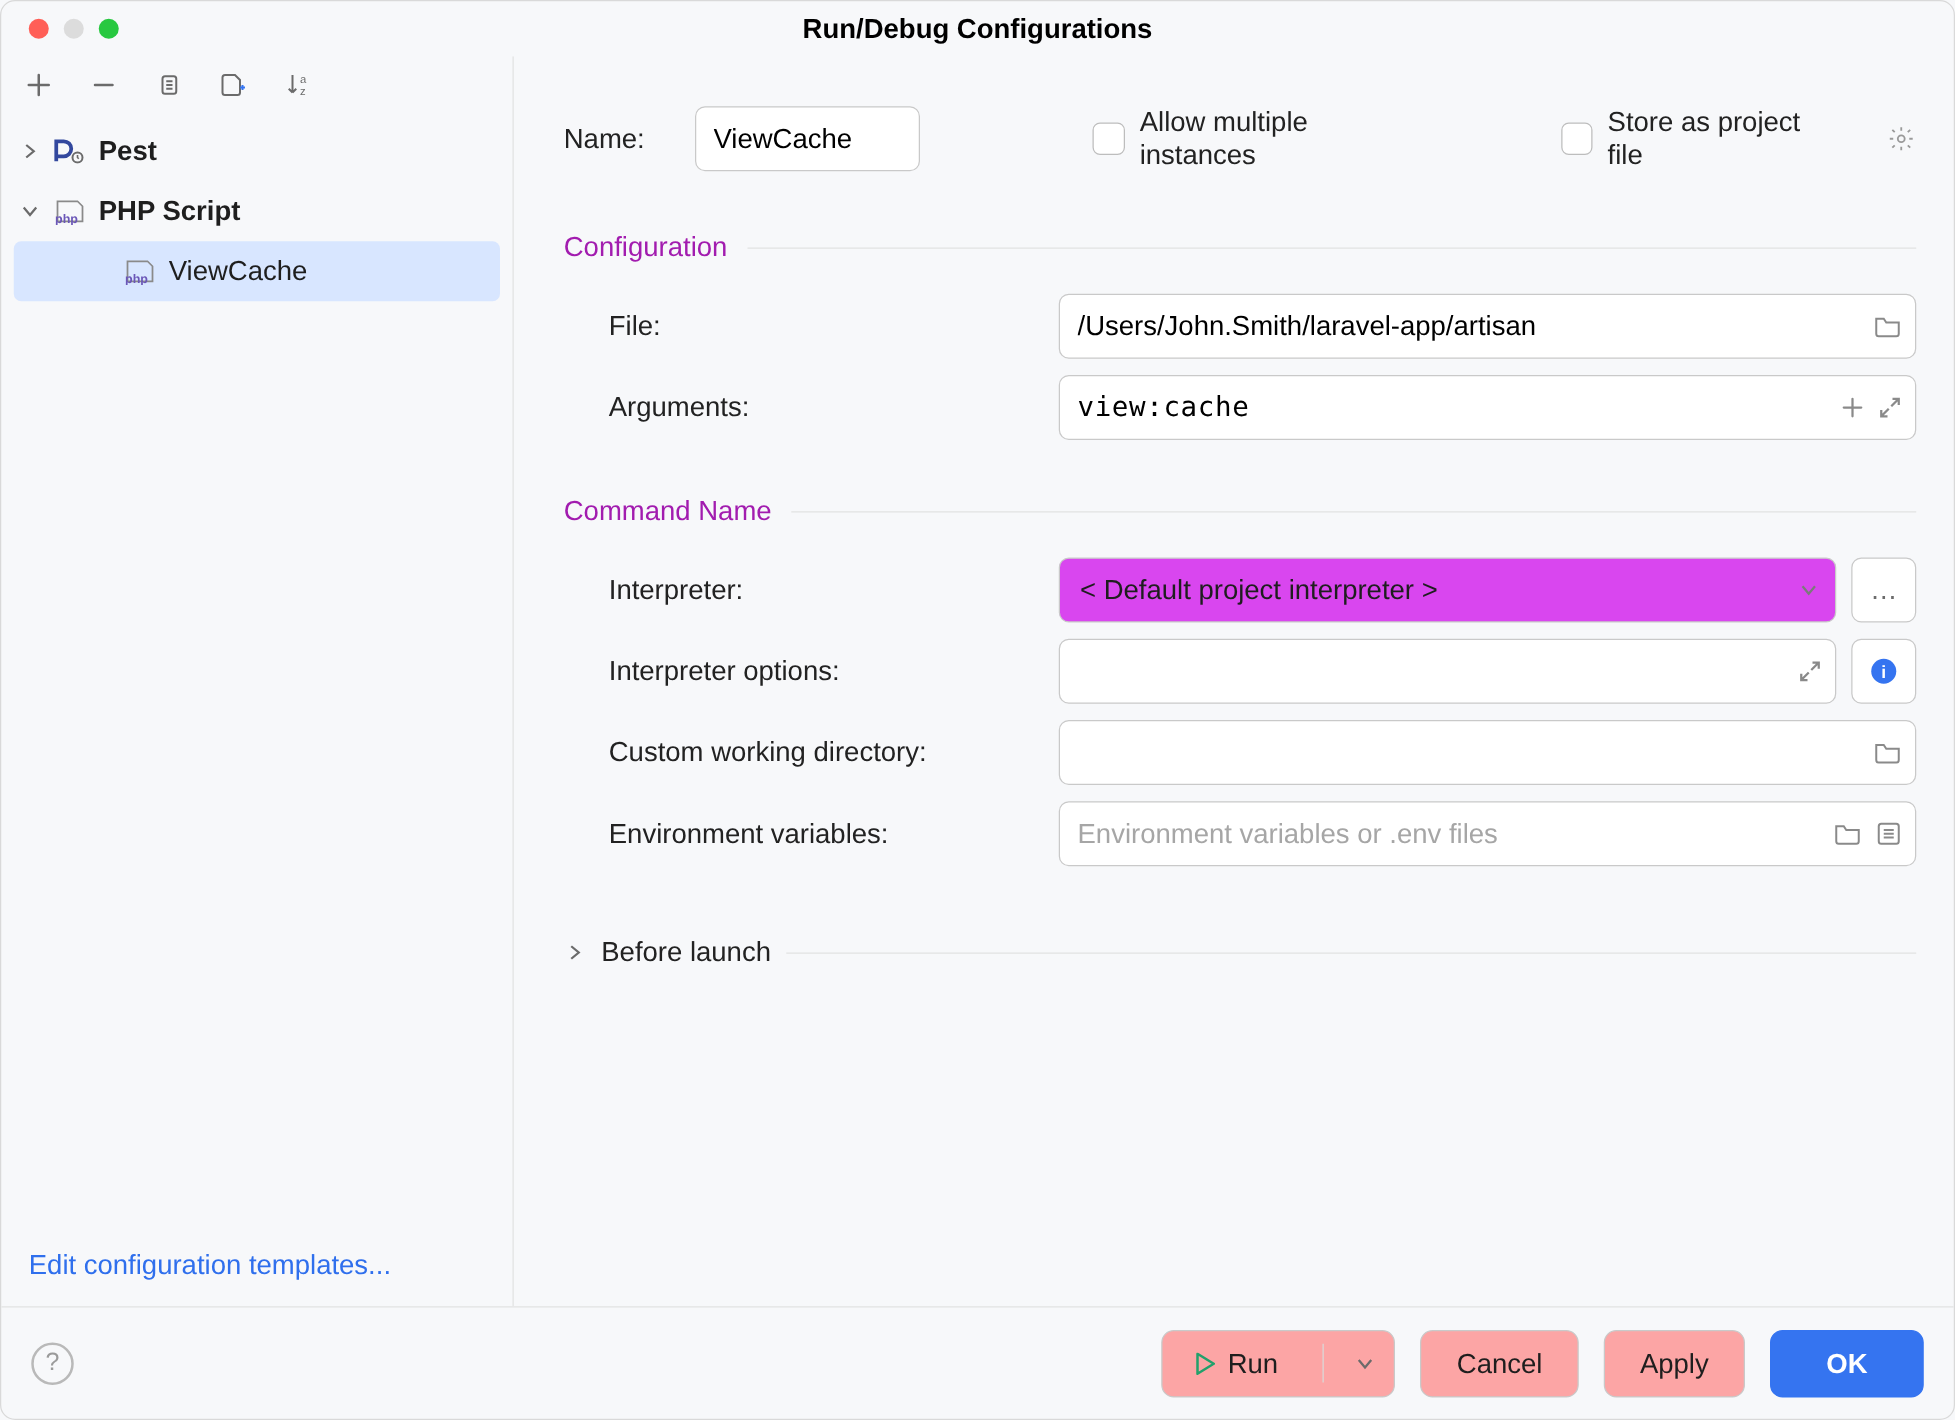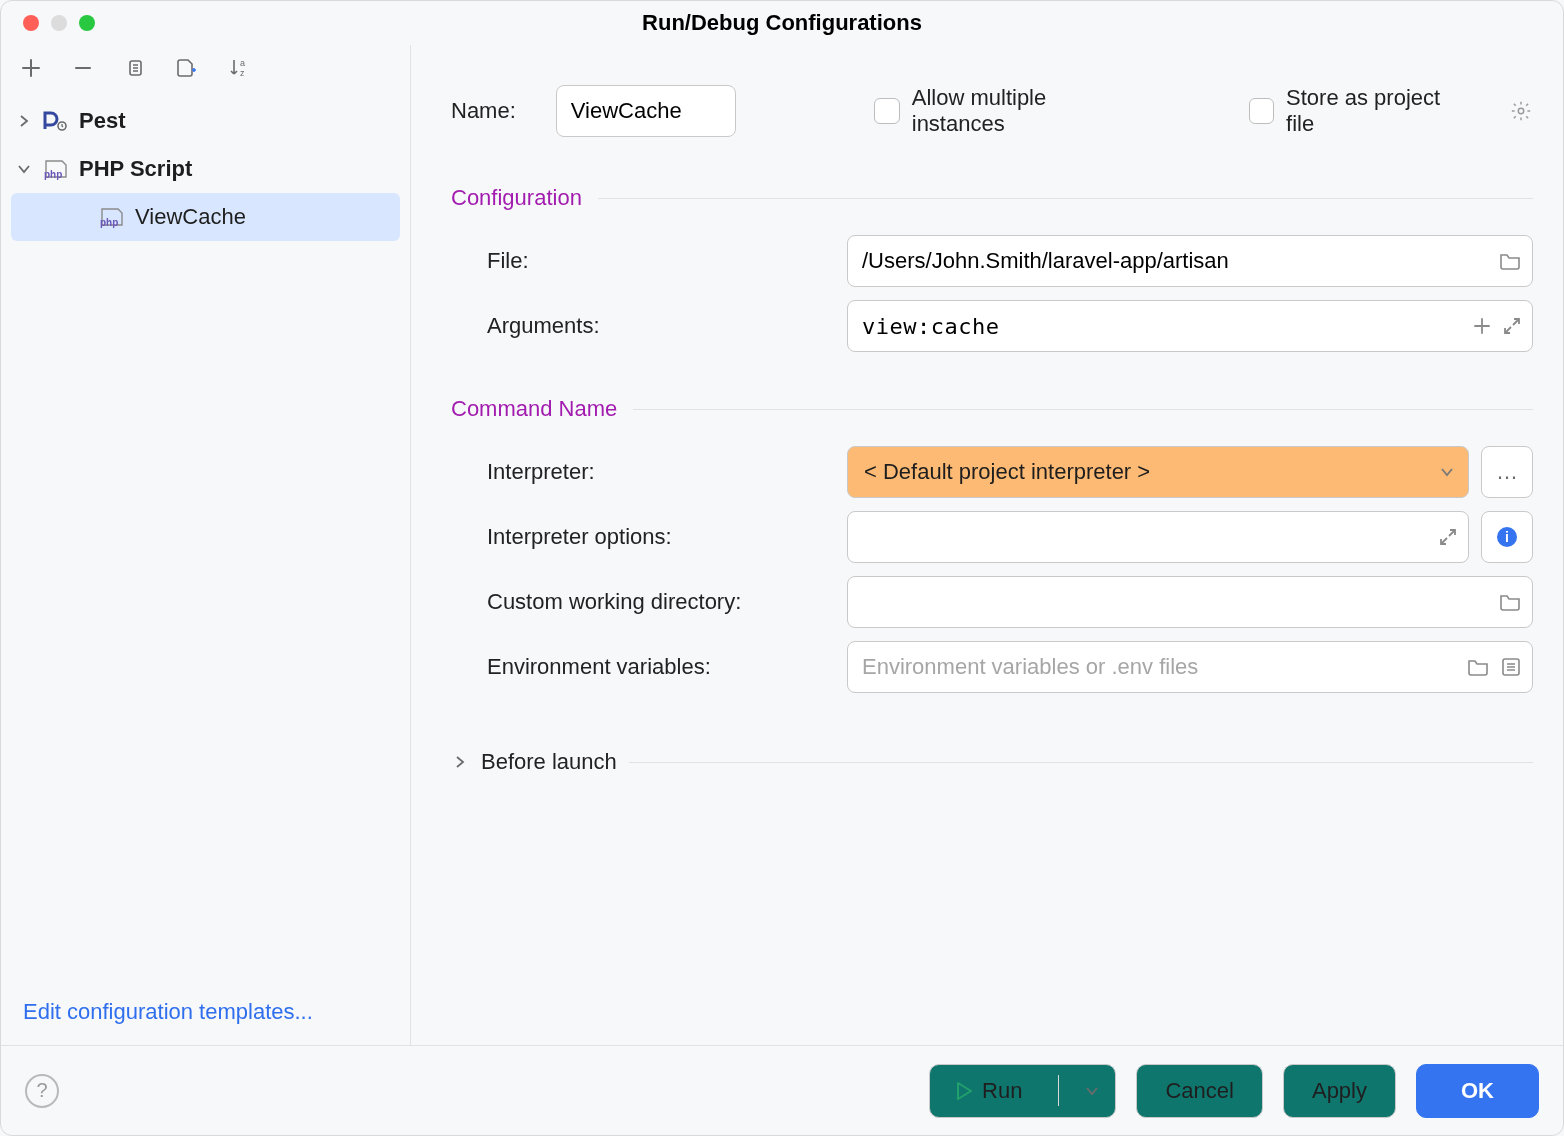--- a/index.html
+++ b/index.html
@@ -33,29 +33,29 @@
   .chk { display:flex; align-items:center; gap:12px; cursor:pointer; }
   .chkbox { width:26px; height:26px; border:1px solid #bdbdbd; border-radius:6px; background:#fff; }
   .spacer { flex:1; }
   .section-head { display:flex; align-items:center; gap:16px; margin:8px 0 24px 0;}
   .section-head .st { font-size:22px; color:#a21caf; }
   .section-head .line { flex:1; height:1px; background:#e2e2e2; }
   .form-grid { display:grid; grid-template-columns: 360px 1fr; row-gap:13px; align-items:center; margin-left:36px; margin-bottom:36px;}
   .input-wrap { position:relative; display:flex; align-items:center; gap:12px;}
   .input-wrap .tf { width:100%; padding-right:84px;}
   .input-icons { position:absolute; right:12px; display:flex; gap:12px; color:#8a8a8a;}
-  .select { width:100%; height:52px; border:1px solid #c9c9c9; border-radius:8px; background:#fdba74; padding:0 40px 0 16px; font-size:22px; display:flex; align-items:center; position:relative; cursor:pointer;}
+  .select { width:100%; height:52px; border:1px solid #c9c9c9; border-radius:8px; background:#d946ef; padding:0 40px 0 16px; font-size:22px; display:flex; align-items:center; position:relative; cursor:pointer;}
   .select .caret { position:absolute; right:14px; color:#7a7a7a; }
   .sqbtn { width:52px; height:52px; border:1px solid #c9c9c9; border-radius:8px; background:#fff; display:flex; align-items:center; justify-content:center; cursor:pointer; color:#6b6b6b; font-size:22px;}
   .info-btn { color:#3574f0; }
   .placeholder::placeholder{ color:#a6a6a6; }
   .before-launch { display:flex; align-items:center; gap:12px; margin-top:20px; cursor:pointer;}
   .footer { height:90px; border-top:1px solid #e2e2e2; display:flex; align-items:center; padding:0 24px; gap:20px;}
   .help { width:34px; height:34px; border:2px solid #b9b9b9; color:#9a9a9a; border-radius:50%; display:flex; align-items:center; justify-content:center; font-size:20px; cursor:pointer;}
-  .btn { height:54px; padding:0 28px; border:1px solid #c9c9c9; border-radius:10px; background:#0f766e; font-size:22px; cursor:pointer; display:flex; align-items:center; gap:10px;}
+  .btn { height:54px; padding:0 28px; border:1px solid #c9c9c9; border-radius:10px; background:#fca5a5; font-size:22px; cursor:pointer; display:flex; align-items:center; gap:10px;}
   .btn.primary { background:#3574f0; border-color:#3574f0; color:#fff; padding:0 44px; font-weight:600;}
   .btn.split { padding:0; }
   .btn.split .seg { padding:0 26px; height:100%; display:flex; align-items:center; gap:10px;}
   .btn.split .div { width:1px; height:60%; background:#d9d9d9; }
   .run-tri { color:#22a06b; font-size:20px; }
   svg { display:block; }
 </style>
 </head>
 <body>
 

